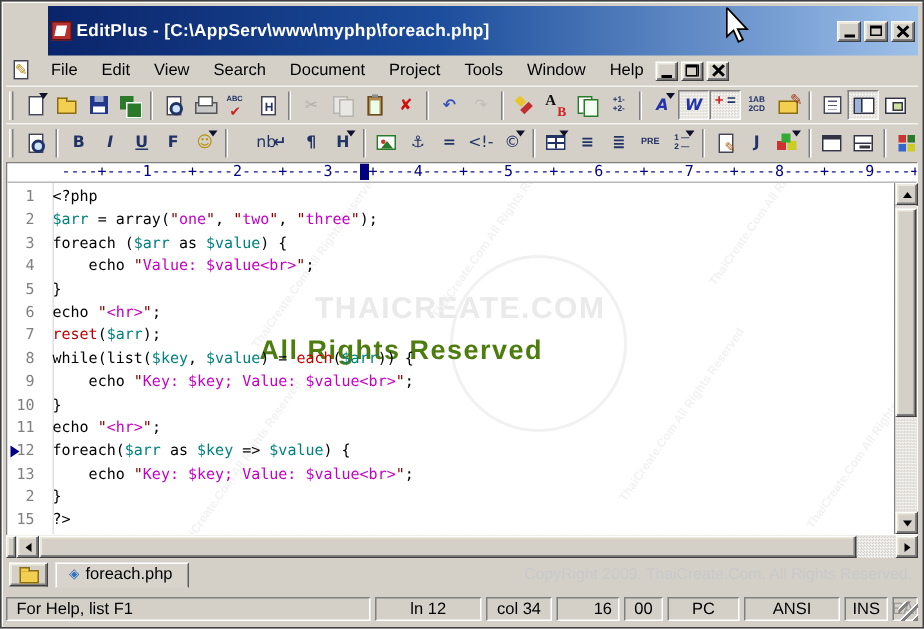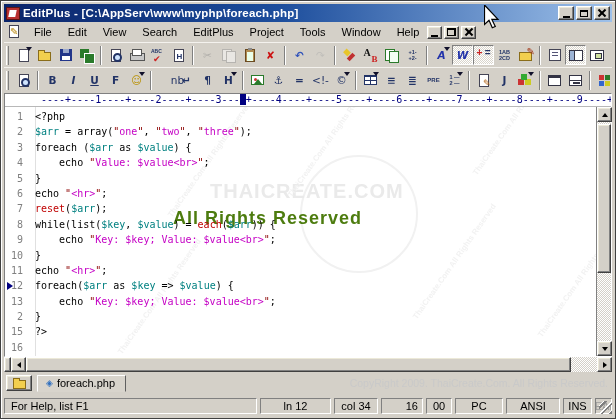--- a/index.html
+++ b/index.html
@@ -7,22 +7,22 @@
   .window{
     width:616px;height:419px;position:relative;background:#d4d0c8;
     border:1px solid #404040;box-shadow:inset 1px 1px 0 #fff;
     padding:3px;display:flex;flex-direction:column;
     font-family:"Liberation Sans",sans-serif;overflow:hidden;
   }
   .raised{border:1px solid;border-color:#fff #404040 #404040 #fff;background:#d4d0c8;box-shadow:inset -1px -1px 0 #808080,inset 1px 1px 0 #ece9d8;}
   .sunken{border:1px solid;border-color:#808080 #fff #fff #808080;}
 
   
-  .titlebar{height:18px;flex:none;display:flex;align-items:center;gap:3px;
-    background:linear-gradient(90deg,#0a246a 0%,#1c4d9c 45%,#9ec1ea 100%);padding:0 2px;}
+  .titlebar{height:33px;flex:none;display:flex;align-items:center;gap:3px;
+    background:linear-gradient(90deg,#0a246a 0%,#1c4d9c 45%,#9ec1ea 100%);padding:0 2px;margin-left:28px;}
   .app-icon{width:14px;height:13px;position:relative;flex:none;}
   .app-icon .book{position:absolute;inset:0;background:#b83030;border:1px solid #5a1414;}
   .app-icon .book::before{content:"";position:absolute;left:2px;top:2px;width:7px;height:7px;background:#fff;transform:skewX(-12deg);}
   .title{color:#fff;font-weight:bold;font-size:11.5px;flex:1;white-space:nowrap;overflow:hidden;letter-spacing:.2px;}
   .winbtns,.mdibtns{display:flex;gap:2px;align-items:center;}
   .wbtn{width:16px;height:14px;display:flex;align-items:center;justify-content:center;}
   .mbtn{width:15px;height:13px;display:flex;align-items:center;justify-content:center;}
   .s-min{width:7px;height:2px;background:#000;margin-top:7px;}
   .s-max{width:8px;height:7px;border:1px solid #000;border-top:2px solid #000;}
   .s-restore{position:relative;width:9px;height:8px;}
@@ -197,21 +197,21 @@
 
   <div class="menubar">
     <span class="mdi-icon">
         <span class="pg"></span>
       </span>
     <span class="menu-items" id="menu-items">
         <span class="menu-item">File</span>
         <span class="menu-item">Edit</span>
         <span class="menu-item">View</span>
         <span class="menu-item">Search</span>
-        <span class="menu-item">EditPlus</span>
+        <span class="menu-item">Document</span>
         <span class="menu-item">Project</span>
         <span class="menu-item">Tools</span>
         <span class="menu-item">Window</span>
         <span class="menu-item">Help</span>
       </span>
     <span class="mdibtns">
       <span class="mbtn raised">
           <i class="s-min"></i>
         </span>
       <span class="mbtn raised">
@@ -490,21 +490,21 @@
   </div>
 
   <div class="statusbar">
     <span class="panel help sunken">For Help, list F1</span>
     <span id="statuscells" style="display:flex;gap:3px;">
         <span class="panel sunken" style="width: 71px;">ln 12</span>
         <span class="panel sunken" style="width: 44px;">col 34</span>
         <span class="panel sunken" style="width: 42px; justify-content: flex-end; padding-right: 4px;">16</span>
         <span class="panel sunken" style="width: 26px;">00</span>
         <span class="panel sunken" style="width: 48px;">PC</span>
-        <span class="panel sunken" style="width: 54px;">ANSI</span>
+        <span class="panel sunken" style="width: 64px;">ANSI</span>
         <span class="panel sunken" style="width: 29px;">INS</span>
         <span class="panel sunken dis" style="width: 17px;">EAI</span>
       </span>
     <span class="grip2"></span>
   </div>
 
   <svg class="cursor-svg" width="16" height="24" viewBox="0 0 10 16">
     <polygon points="0,0 0,13 3,10.2 5.2,15.2 7.2,14.3 4.9,9.6 9,9.6" fill="#ffffff" stroke="#000000" stroke-width="0.8"></polygon>
   </svg>
 

